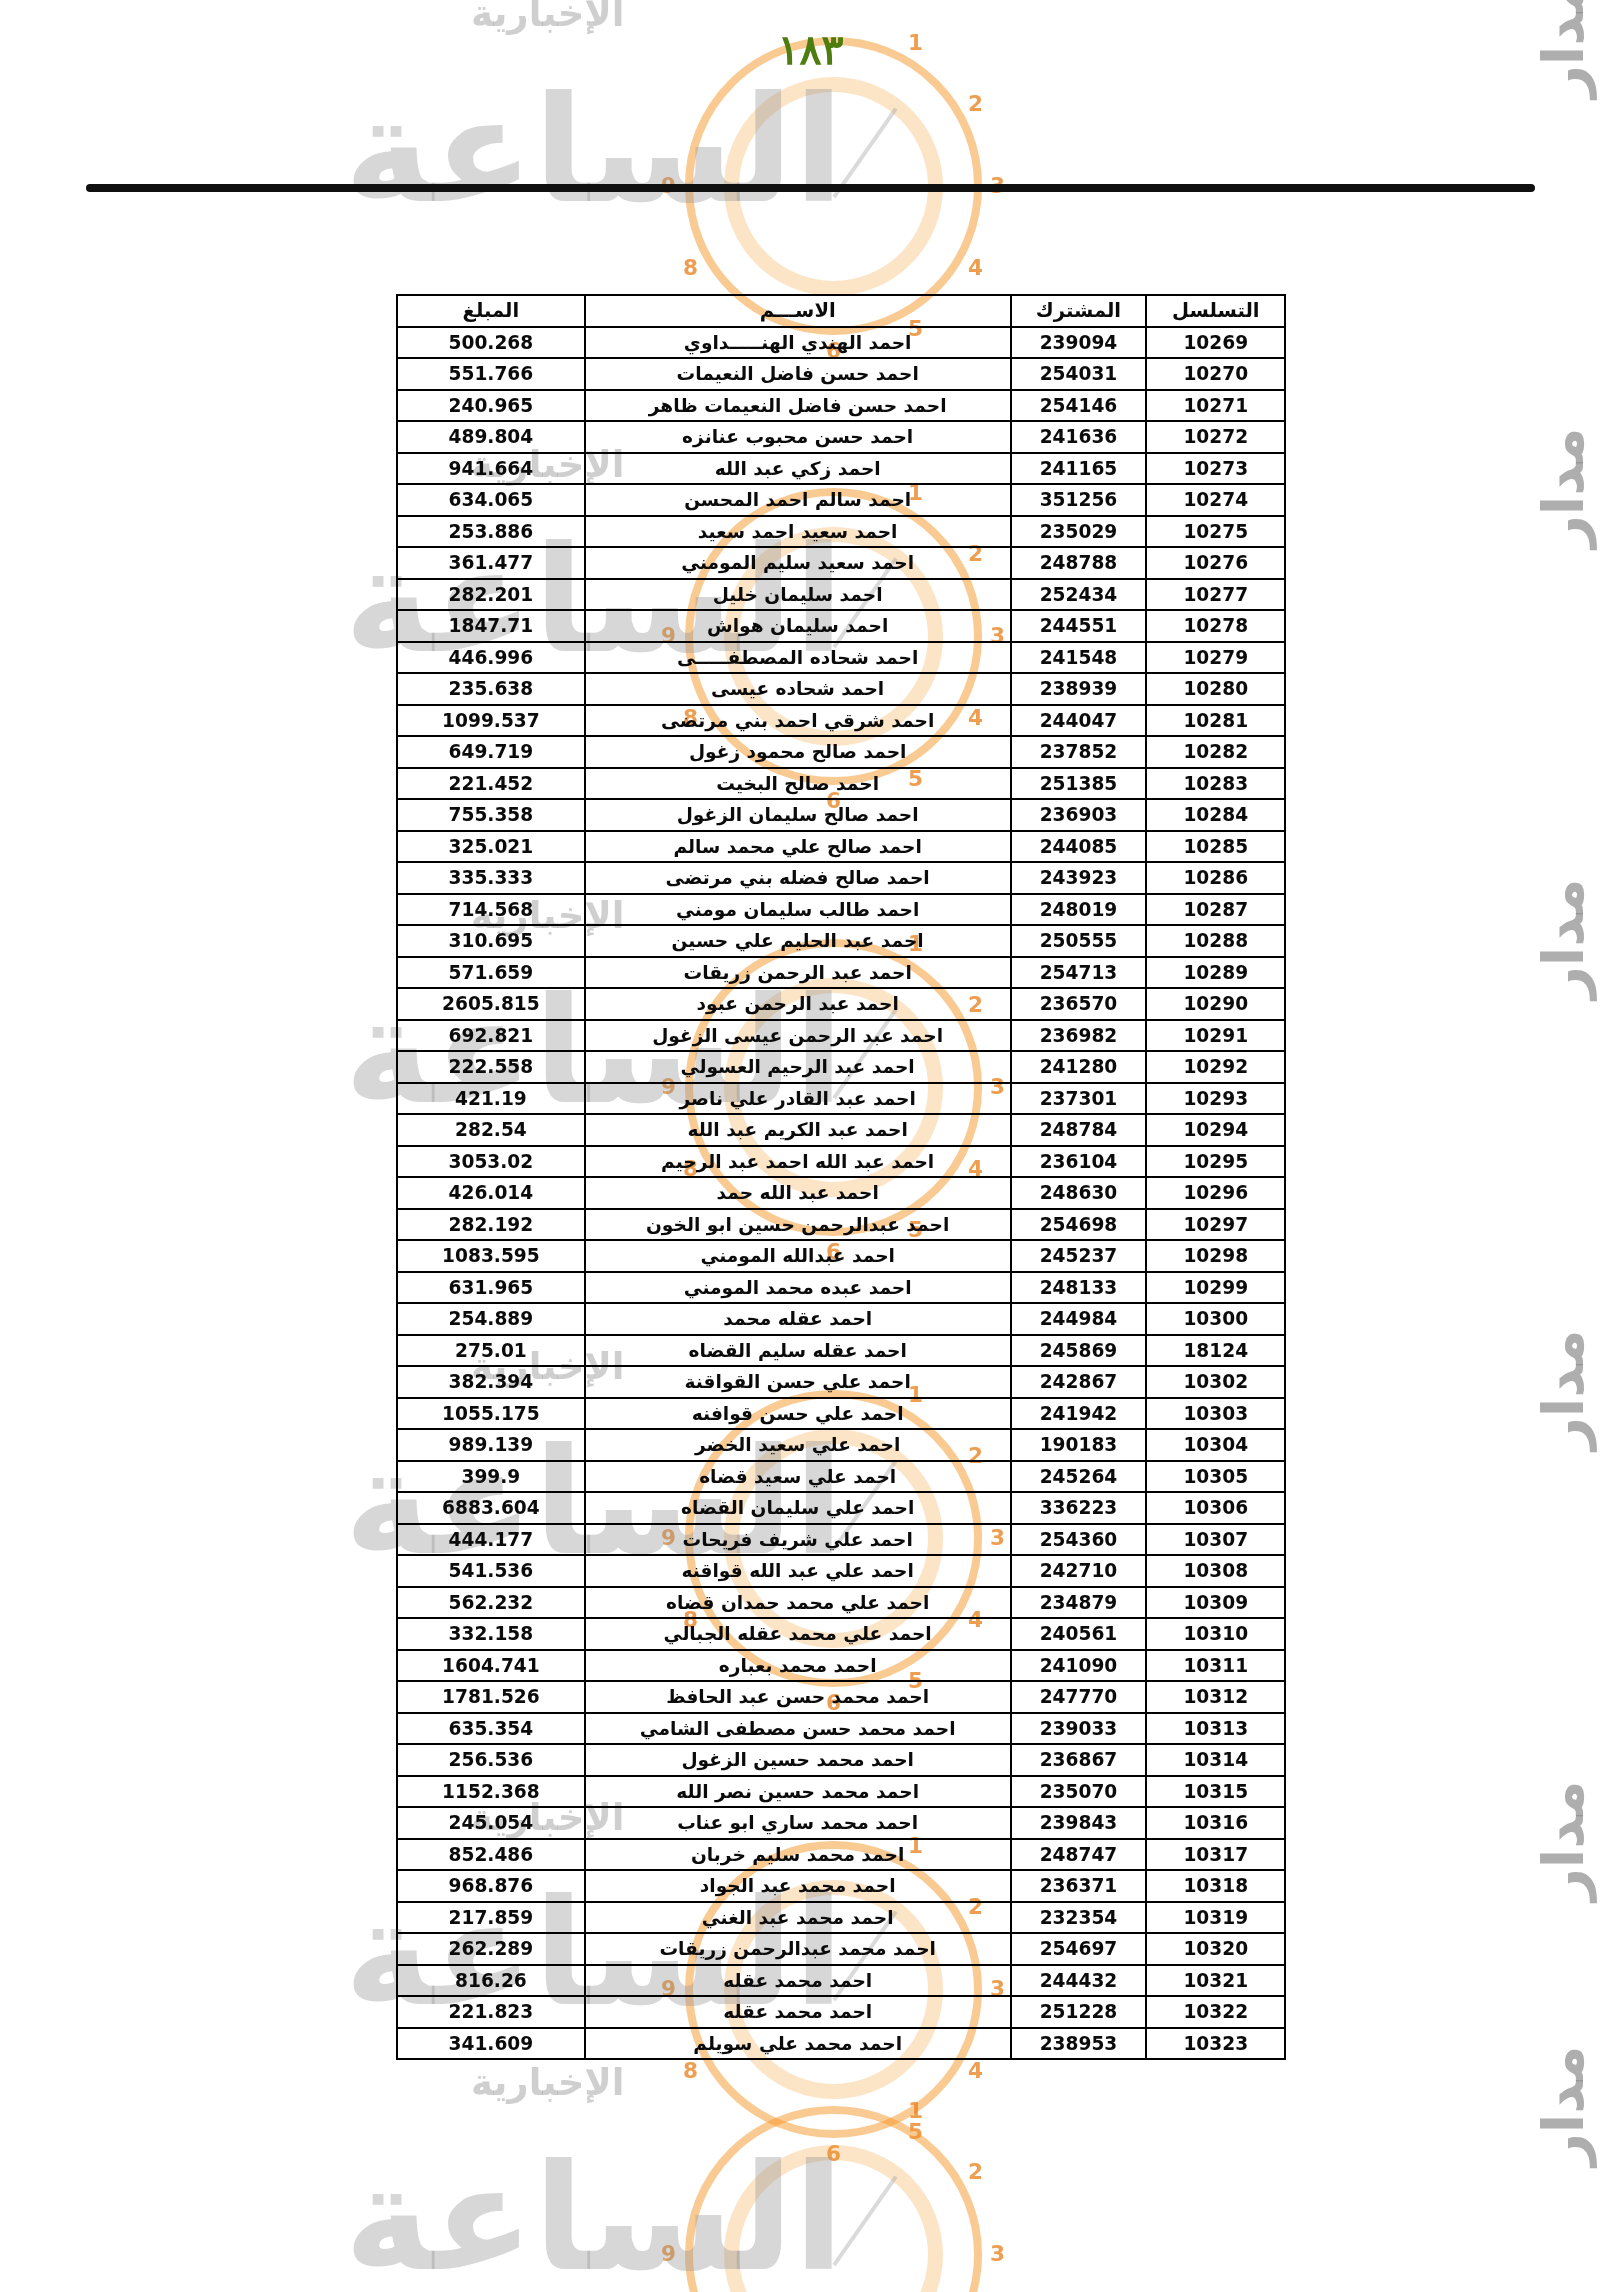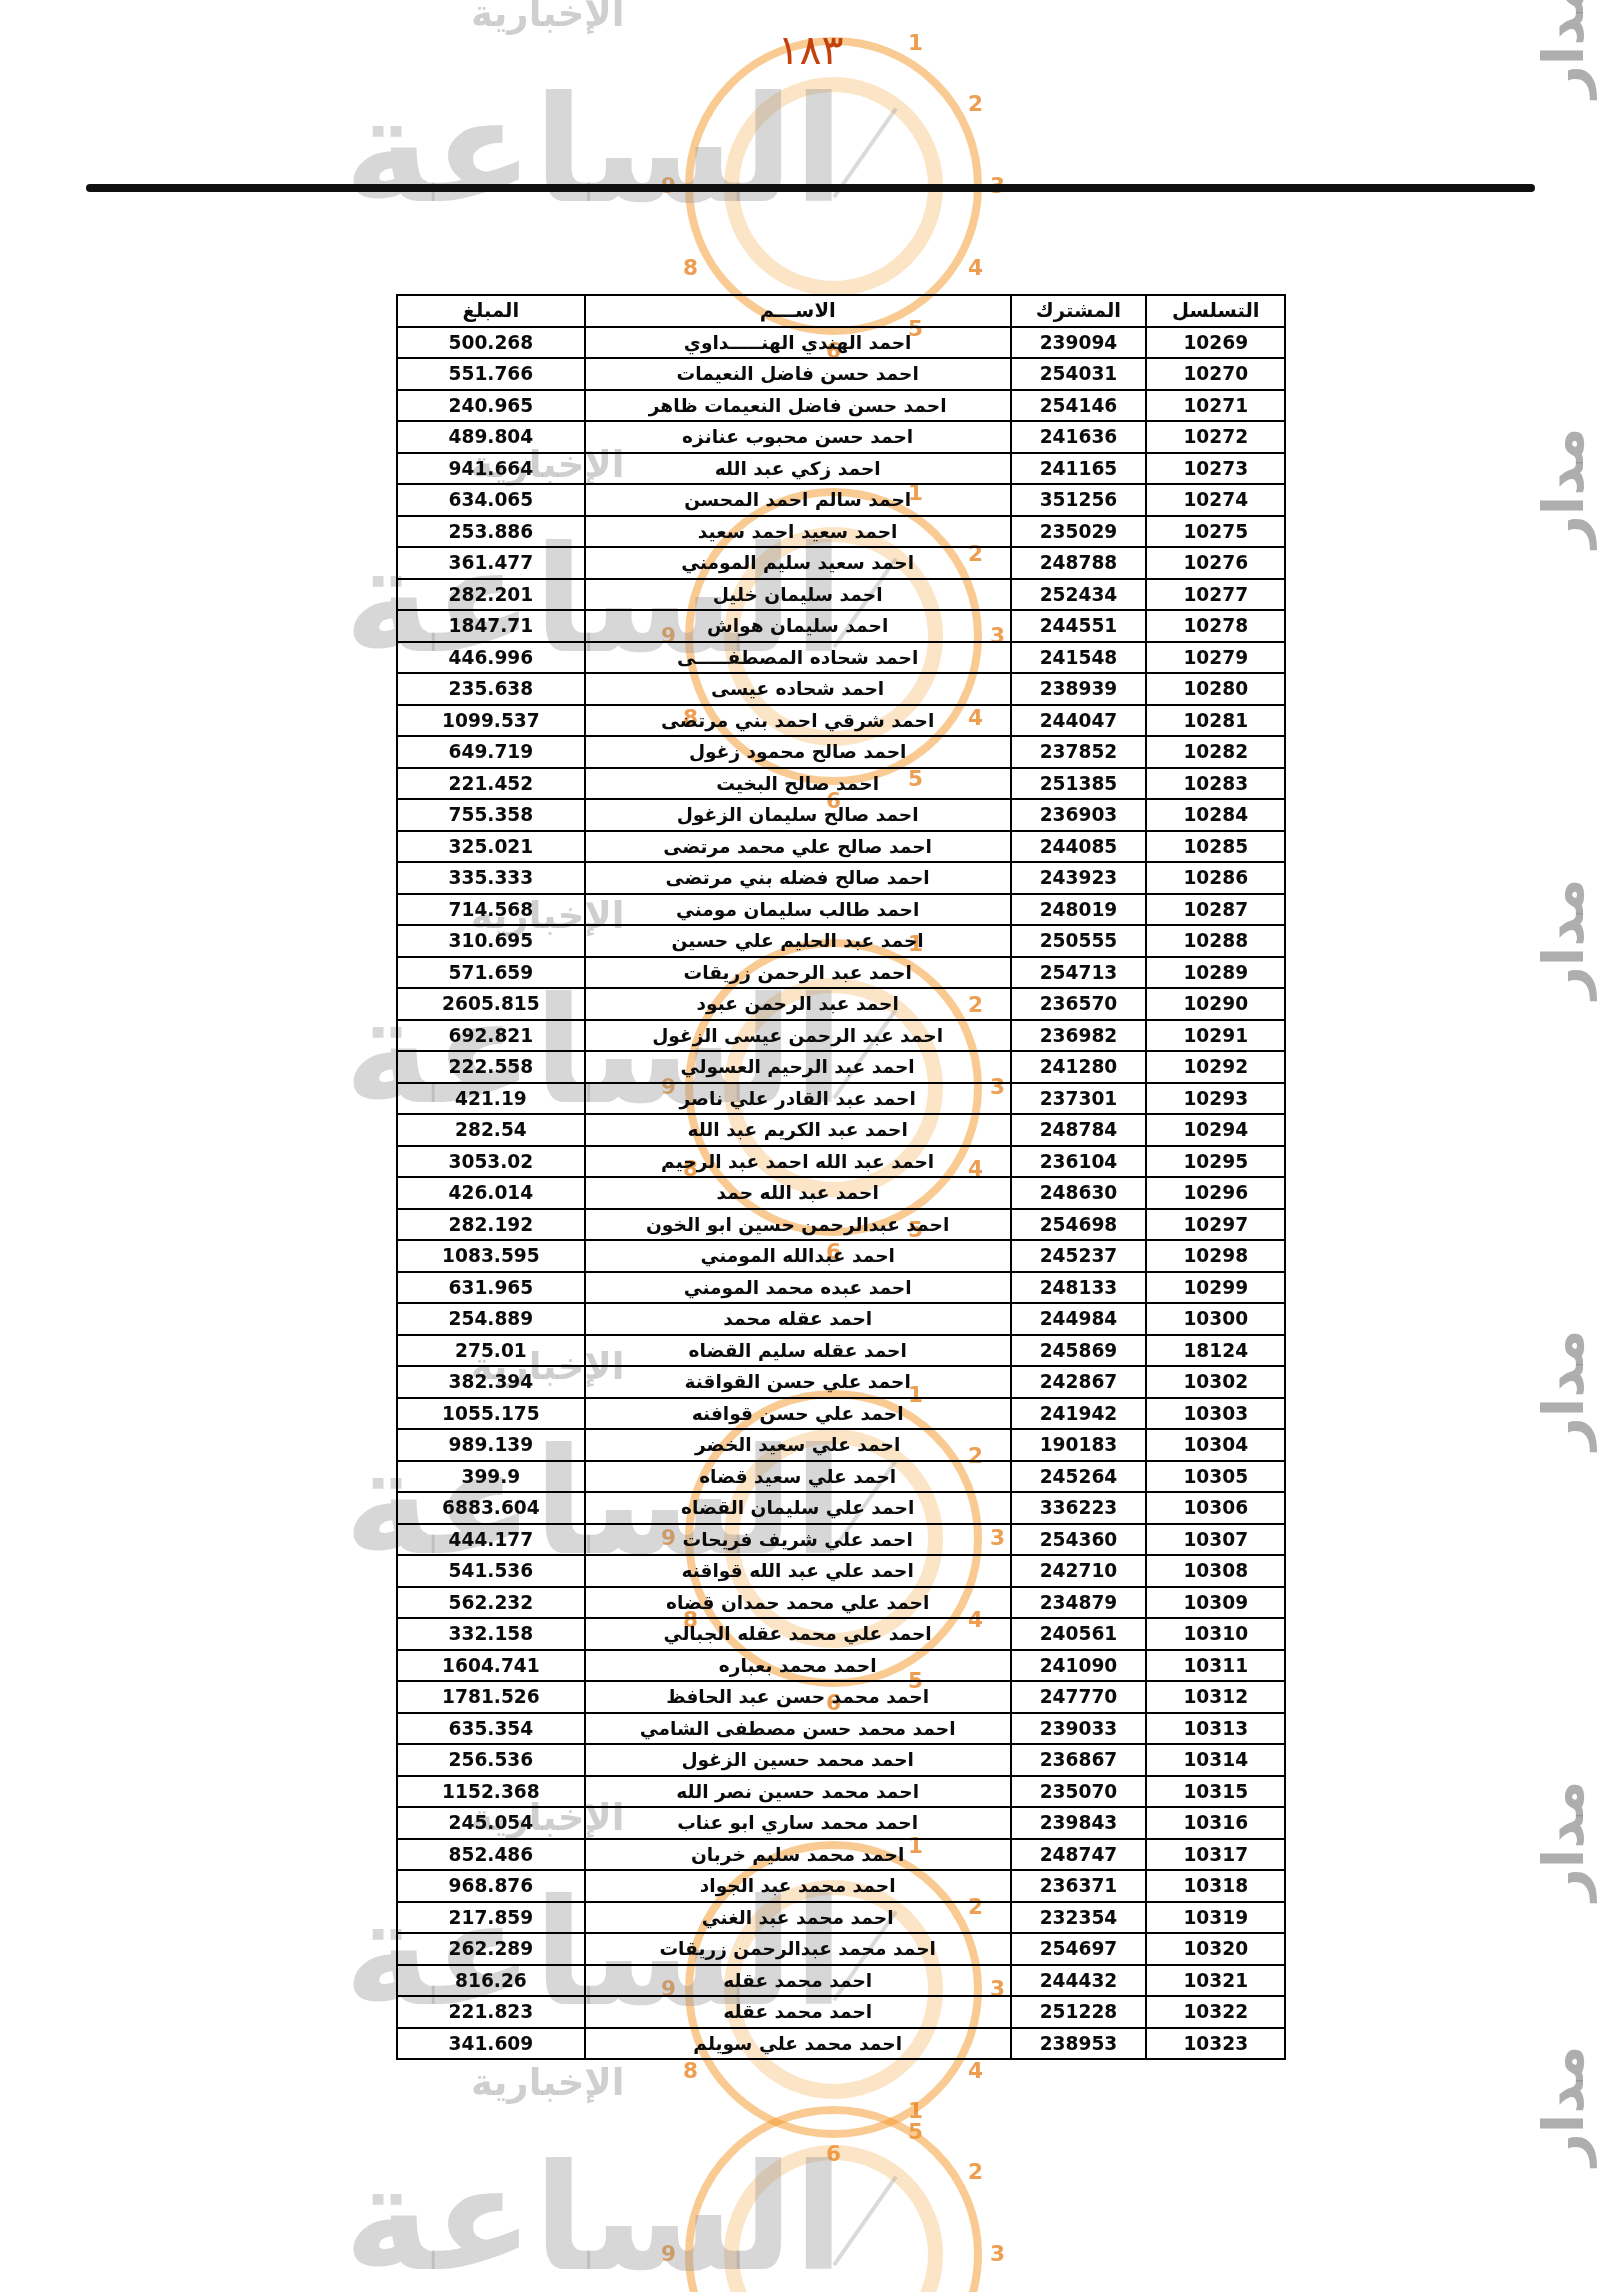--- a/index.html
+++ b/index.html
@@ -15,22 +15,22 @@
   .wm-ring-inner{position:absolute;inset:57px;border:15.7px solid rgba(245,150,40,.26);border-radius:50%;}
   .wm-hand{position:absolute;left:165px;top:69px;width:3.9px;height:108px;background:rgba(150,150,150,.35);transform:rotate(35deg);transform-origin:bottom center;}
   .wm-num{position:absolute;font-weight:bold;font-size:21.6px;color:rgba(232,125,22,.75);}
   .wm-big{position:absolute;left:-323px;top:57px;font-size:147px;font-weight:bold;color:rgba(150,150,150,.38);white-space:nowrap;line-height:1;}
   .wm-side{position:absolute;left:863px;top:78px;font-size:57px;font-weight:bold;color:rgba(125,125,125,.62);transform:rotate(-90deg);transform-origin:left top;white-space:nowrap;}
   .wm-small{position:absolute;left:-196px;top:-27.4px;font-size:37px;font-weight:bold;color:rgba(160,160,160,.5);white-space:nowrap;}
   
   #content{position:relative;z-index:2;}
   .page-number{
     position:absolute;top:25.5px;left:0;width:100%;
-    text-align:center;font-size:41px;font-weight:normal;
-    font-family:"DejaVu Serif", serif;color:#c2410c;
+    text-align:center;font-size:41px;font-weight:bold;
+    font-family:"DejaVu Serif", serif;color:#4d7c0f;
   }
   .header-band{position:absolute;top:145px;left:86px;right:86px;height:88px;}
   .rule-line{position:absolute;top:39px;left:0;right:0;height:7.8px;background:#101010;border-radius:3.9px;}
   .title-ellipse{
     position:absolute;left:calc(50% - 162px);top:2px;width:302px;height:84px;
     border:2.9px solid #101010;border-radius:50%;background:#fff;
     display:flex;align-items:center;justify-content:center;
     font-size:30px;font-weight:bold;color:#101010;
   }
   
@@ -257,21 +257,21 @@
         </tr>
         <tr>
           <td class="col-serial">10284</td>
           <td class="col-subscriber">236903</td>
           <td class="col-name">احمد صالح سليمان الزغول</td>
           <td class="col-amount">755.358</td>
         </tr>
         <tr>
           <td class="col-serial">10285</td>
           <td class="col-subscriber">244085</td>
-          <td class="col-name">احمد صالح علي محمد مرتضى</td>
+          <td class="col-name">احمد صالح علي محمد سالم</td>
           <td class="col-amount">325.021</td>
         </tr>
         <tr>
           <td class="col-serial">10286</td>
           <td class="col-subscriber">243923</td>
           <td class="col-name">احمد صالح فضله بني مرتضى</td>
           <td class="col-amount">335.333</td>
         </tr>
         <tr>
           <td class="col-serial">10287</td>

